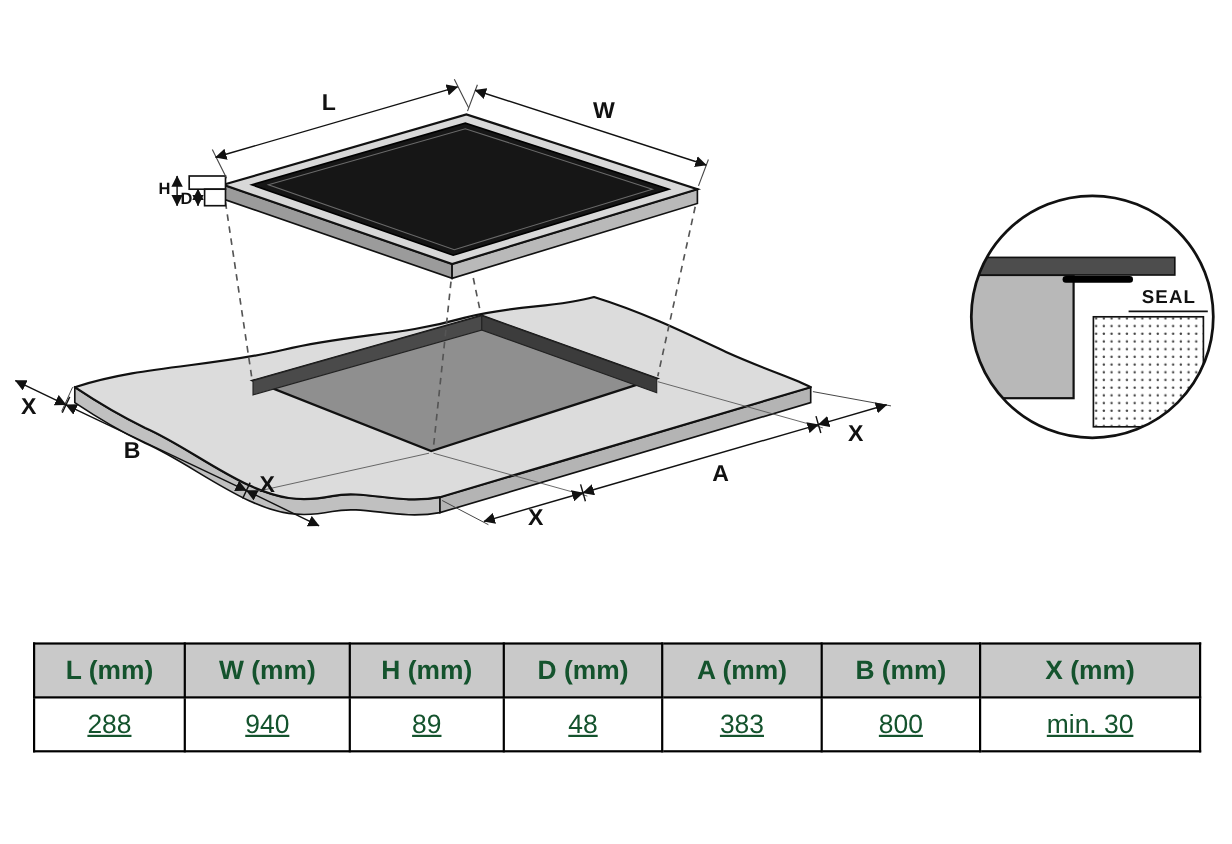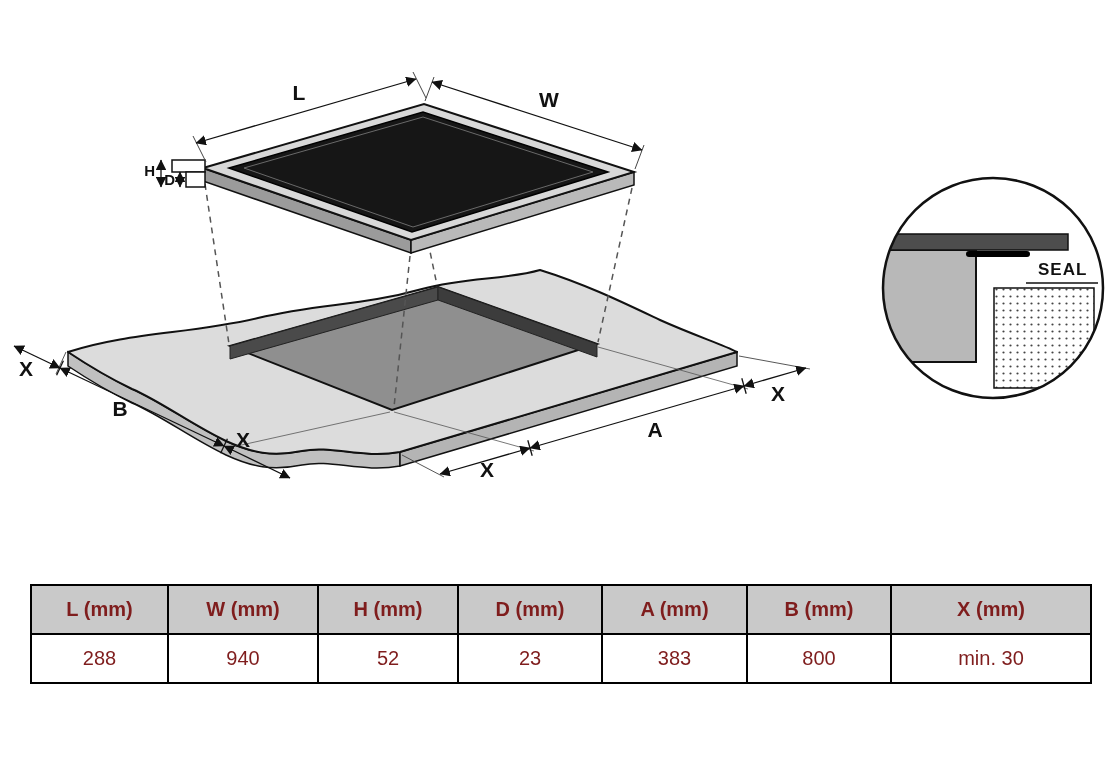--- a/index.html
+++ b/index.html
@@ -5,23 +5,23 @@
   html,body{margin:0;padding:0;background:#fff;}
   .stage{position:relative;width:1120px;height:767px;background:#fff;overflow:hidden;
          font-family:"Liberation Sans",sans-serif;}
   .stage svg{position:absolute;top:0;left:0;}
   .dim-label{font-weight:bold;font-size:21px;fill:#111;}
   .dim-label-sm{font-weight:bold;font-size:15px;fill:#111;}
   .seal-label{font-weight:bold;font-size:17px;fill:#111;letter-spacing:1px;}
   table.dims{position:absolute;left:30px;top:584px;width:1060px;border-collapse:collapse;
              table-layout:fixed;}
   table.dims th, table.dims td{border:2px solid #000;text-align:center;vertical-align:middle;
-             height:47px;font-size:20px;color:#7f1d1d;padding:0;}
+             height:47px;font-size:24px;color:#14532d;padding:0;}
   table.dims th{background:#c9c9c9;font-weight:bold;}
-  table.dims td{background:#fff;font-weight:normal;}
+  table.dims td{background:#fff;font-weight:normal;text-decoration:underline;}
 </style>
 </head>
 <body>
 
 <div class="stage">
 
 <svg width="1120" height="560" viewBox="0 0 1120 560">
   <defs>
     <marker id="arrow" viewBox="0 0 10 10" refX="9.5" refY="5" markerWidth="8" markerHeight="8" orient="auto-start-reverse">
       <path d="M0,0 L10,5 L0,10 z" fill="#111"></path>
@@ -146,22 +146,22 @@
       <th>W (mm)</th>
       <th>H (mm)</th>
       <th>D (mm)</th>
       <th>A (mm)</th>
       <th>B (mm)</th>
       <th>X (mm)</th>
     </tr>
     <tr>
       <td>288</td>
       <td>940</td>
-      <td>52</td>
-      <td>23</td>
+      <td>89</td>
+      <td>48</td>
       <td>383</td>
       <td>800</td>
       <td>min. 30</td>
     </tr>
   </tbody>
 </table>
 
 </div>
 
 </body></html>

